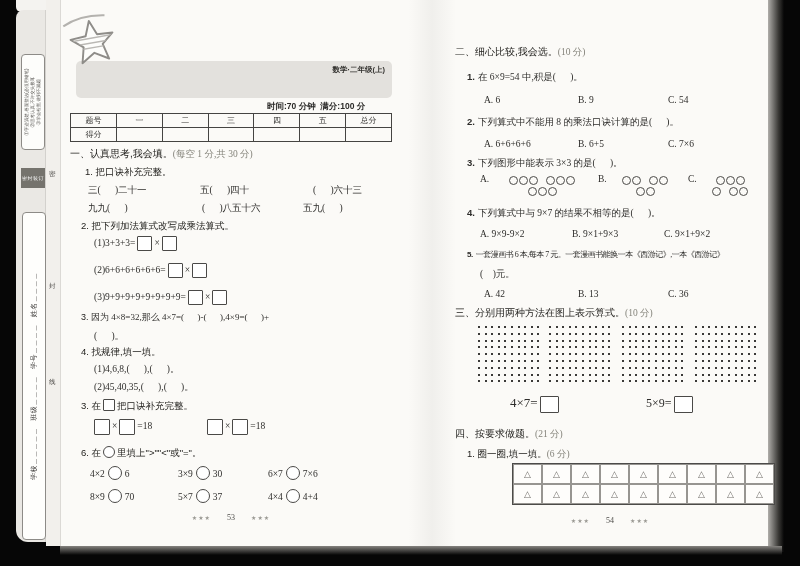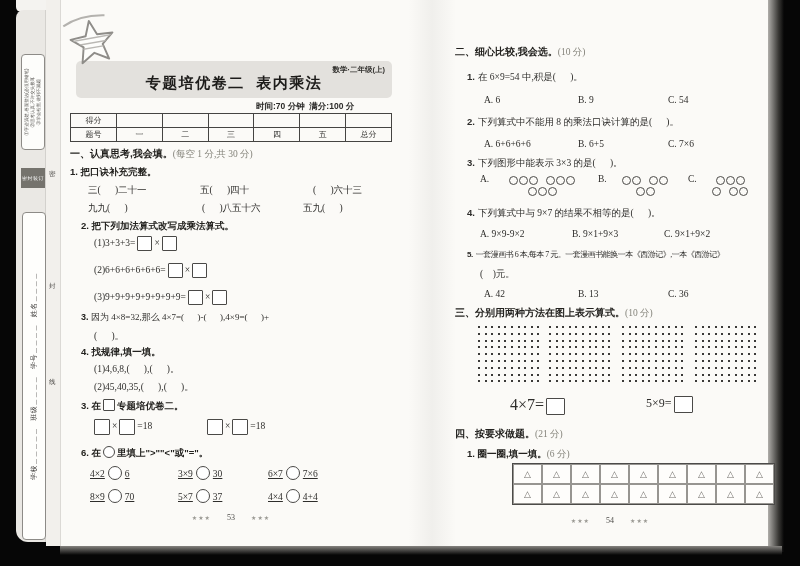--- a/index.html
+++ b/index.html
@@ -27,41 +27,41 @@
     border:1px solid #8d8b87;border-radius:4px;overflow:hidden;}
   .fields-rot{position:absolute;left:-145px;top:156px;width:312px;height:14px;transform:rotate(-90deg);
     font:7px/14px "Liberation Serif","DejaVu Serif",serif;color:#3c3a38;white-space:pre;text-align:center;letter-spacing:.5px;}
   .sealchar{position:absolute;left:49px;font:6.5px "Liberation Serif",serif;color:#44423f;}
   
   .plaque{position:absolute;left:76px;top:61px;width:316px;height:37px;background:#e3e1dd;border-radius:5px;}
   .grade{position:absolute;right:7px;top:4px;font:bold 7.5px "Liberation Sans",sans-serif;color:#33322f;white-space:pre;}
   .title{position:absolute;left:0;right:0;top:13px;text-align:center;
     font:bold 15px "Liberation Sans",sans-serif;letter-spacing:1.5px;color:#1d1c1a;white-space:pre;}
   .star-logo{position:absolute;left:63px;top:11px;transform:rotate(-10deg);}
-  .meta{position:absolute;left:256px;top:101px;font:bold 8.5px "Liberation Sans",sans-serif;color:#2b2a28;white-space:pre;text-align:center;}
+  .meta{position:absolute;left:267px;top:101px;font:bold 8.5px "Liberation Sans",sans-serif;color:#2b2a28;white-space:pre;text-align:center;}
   
   table.score{position:absolute;left:70px;top:113px;width:322px;border-collapse:collapse;table-layout:fixed;}
   table.score td{border:1px solid #454442;height:13px;text-align:center;padding:0;
     font:8px "Liberation Sans",sans-serif;color:#343331;}
   
   .ln{position:absolute;white-space:pre;font:9.5px "Liberation Serif","DejaVu Serif",serif;color:#2e2d2b;line-height:1.15;}
-  .hd{font-family:"Liberation Sans","DejaVu Sans",sans-serif;font-weight:bold;color:#23221f;}
+  .hd{font-family:"Liberation Sans","DejaVu Sans",sans-serif;font-weight:normal;color:#23221f;}
   .sc{color:#84837a;font-family:"Liberation Serif",serif;font-weight:normal;}
   .qn{font-family:"Liberation Sans",sans-serif;font-weight:bold;margin-right:3px;}
   .q5l1{font-size:8px;letter-spacing:-0.5px;}
   
   .bx{display:inline-block;background:#fff;border:1px solid #4a4947;vertical-align:middle;border-radius:1px;}
   .bx13{width:13px;height:13px;margin:0 2px;}
   .bx14{width:14px;height:14px;margin:0 2px;}
   .bx10{width:10px;height:10px;margin:0 2px;vertical-align:-2px;}
   .bx16{width:17px;height:15px;margin-left:2px;}
   .crc{display:inline-block;background:#fff;border:1px solid #4a4947;border-radius:50%;vertical-align:middle;}
   .crc12{width:12px;height:12px;margin:0 3px;vertical-align:-3px;}
   .crc10{width:10px;height:10px;margin:0 2px;vertical-align:-2px;}
-  .cmp{position:absolute;white-space:nowrap;font:9.5px "Liberation Serif",serif;color:#2e2d2b;text-decoration:underline;}
+  .cmp{position:absolute;white-space:nowrap;font:9.5px "Liberation Serif",serif;color:#2e2d2b;}
   
   .dotgrid{position:absolute;}
   .dotrow{display:flex;gap:4.6px;margin-bottom:4.8px;}
   .dot{width:2px;height:2px;background:#3b3a38;flex:none;}
   
   .copt{position:absolute;text-align:center;}
   .crow{white-space:nowrap;height:11px;}
   .cgrp{display:inline-block;margin:0 3.5px;}
   .c{display:inline-block;width:7px;height:7px;border:1px solid #4c4b49;border-radius:50%;margin:0 .5px;}
   
@@ -95,21 +95,20 @@
 <div class="seal-badge">密封装订</div>
 <div class="fields-box">
   <div class="fields-rot">学校＿＿＿＿＿   班级＿＿＿＿   学号＿＿＿＿   姓名＿＿＿＿</div>
 </div>
 <span class="sealchar" style="top:170px">密</span>
 <span class="sealchar" style="top:282px">封</span>
 <span class="sealchar" style="top:378px">线</span>
 
 <div class="plaque">
   <span class="grade">数学·二年级(上)</span>
-  <div class="title">专题培优卷二  表内乘法</div>
 </div>
 <svg class="star-logo" width="58" height="56" viewBox="0 0 60 58">
   <path d="M3,11 Q22,2 47,7" fill="none" stroke="#b4b2ae" stroke-width="2"></path>
   <defs>
       <clipPath id="sclip">
         <polygon points="30,10 36,25 52,26 40,36 44,52 30,43.5 16,52 20,36 8,26 24,25"></polygon>
       </clipPath>
     </defs>
   <polygon points="30,10 36,25 52,26 40,36 44,52 30,43.5 16,52 20,36 8,26 24,25" fill="#fdfdfb" stroke="#8f8d89" stroke-width="2" stroke-linejoin="round"></polygon>
   <g clip-path="url(#sclip)" stroke="#bab8b4" stroke-width="1.5">
@@ -125,63 +124,63 @@
       <col style="width:46px">
       <col>
       <col>
       <col>
       <col>
       <col>
       <col>
     </colgroup>
   <tbody>
       <tr>
+    <td>题号</td>
+    <td>一</td>
+    <td>二</td>
+    <td>三</td>
+    <td>四</td>
+    <td>五</td>
+    <td>总分</td>
+  </tr>
+  <tr>
     <td>得分</td>
     <td></td>
     <td></td>
     <td></td>
     <td></td>
     <td></td>
     <td></td>
   </tr>
-  <tr>
-    <td>题号</td>
-    <td>一</td>
-    <td>二</td>
-    <td>三</td>
-    <td>四</td>
-    <td>五</td>
-    <td>总分</td>
-  </tr>
 </tbody>
   </table>
 
 <span class="ln" style="left:70px;top:148px"><span class="hd" style="font-size:10px">一、认真思考,我会填。</span><span class="sc">(每空 1 分,共 30 分)</span></span>
 
-<span class="ln hd" style="left:70px;top:167px">1. 把口诀补充完整。</span>
+<span class="ln hd" style="left:85px;top:167px">1. 把口诀补充完整。</span>
 <span class="ln" style="left:88px;top:185px">三(      )二十一</span>
 <span class="ln" style="left:200px;top:185px">五(      )四十</span>
 <span class="ln" style="left:313px;top:185px">(      )六十三</span>
 <span class="ln" style="left:88px;top:203px">九九(      )</span>
 <span class="ln" style="left:202px;top:203px">(      )八五十六</span>
 <span class="ln" style="left:303px;top:203px">五九(      )</span>
 
 <span class="ln hd" style="left:81px;top:221px">2. 把下列加法算式改写成乘法算式。</span>
 <span class="ln" style="left:94px;top:236px"><span>(1)3+3+3=</span><span class="bx bx13"></span><span>×</span><span class="bx bx13"></span></span>
 <span class="ln" style="left:94px;top:263px"><span>(2)6+6+6+6+6+6=</span><span class="bx bx13"></span><span>×</span><span class="bx bx13"></span></span>
 <span class="ln" style="left:94px;top:290px"><span>(3)9+9+9+9+9+9+9+9=</span><span class="bx bx13"></span><span>×</span><span class="bx bx13"></span></span>
 
 <span class="ln" style="left:81px;top:312px;font-size:9px"><span class="hd">3. </span><span>因为 4×8=32,那么 4×7=(      )-(      ),4×9=(      )+</span></span>
 <span class="ln" style="left:94px;top:331px">(      )。</span>
 
 <span class="ln hd" style="left:81px;top:347px">4. 找规律,填一填。</span>
 <span class="ln" style="left:94px;top:364px">(1)4,6,8,(      ),(      )。</span>
 <span class="ln" style="left:94px;top:382px">(2)45,40,35,(      ),(      )。</span>
 
-<span class="ln" style="left:81px;top:399px"><span class="hd">3. 在</span><span class="bx bx10"></span><span class="hd">专题培优卷二。</span></span>
+<span class="ln" style="left:81px;top:399px"><span class="hd">3. 在</span><span class="bx bx10"></span><span class="hd">把口诀补充完整。</span></span>
 <span class="ln" style="left:92px;top:419px"><span class="bx bx14"></span><span>×</span><span class="bx bx14"></span><span>=18</span></span>
 <span class="ln" style="left:205px;top:419px"><span class="bx bx14"></span><span>×</span><span class="bx bx14"></span><span>=18</span></span>
 
 <span class="ln" style="left:81px;top:446px"><span class="hd">6. 在</span><span class="crc crc10"></span><span class="hd">里填上"&gt;""&lt;"或"="。</span></span>
 <span class="cmp" style="left:90px;top:466px"><span>4×2</span><span class="crc crc12"></span><span>6</span></span>
 <span class="cmp" style="left:178px;top:466px"><span>3×9</span><span class="crc crc12"></span><span>30</span></span>
 <span class="cmp" style="left:268px;top:466px"><span>6×7</span><span class="crc crc12"></span><span>7×6</span></span>
 <span class="cmp" style="left:90px;top:489px"><span>8×9</span><span class="crc crc12"></span><span>70</span></span>
 <span class="cmp" style="left:178px;top:489px"><span>5×7</span><span class="crc crc12"></span><span>37</span></span>
 <span class="cmp" style="left:268px;top:489px"><span>4×4</span><span class="crc crc12"></span><span>4+4</span></span>
@@ -662,21 +661,21 @@
       <span class="dot"></span>
       <span class="dot"></span>
       <span class="dot"></span>
       <span class="dot"></span>
       <span class="dot"></span>
       <span class="dot"></span>
       <span class="dot"></span>
       <span class="dot"></span>
     </div>
   </div>
-<span class="ln" style="left:510px;top:396px;font-size:16px"><span>4×7=</span><span class="bx bx16"></span></span>
+<span class="ln" style="left:510px;top:396px;font-size:13px"><span>4×7=</span><span class="bx bx16"></span></span>
 <span class="ln" style="left:646px;top:396px;font-size:12px"><span>5×9=</span><span class="bx bx16"></span></span>
 
 <span class="ln" style="left:455px;top:428px"><span class="hd" style="font-size:10px">四、按要求做题。</span><span class="sc">(21 分)</span></span>
 <span class="ln" style="left:467px;top:449px"><span class="hd">1. 圈一圈,填一填。</span><span class="sc">(6 分)</span></span>
 <div class="trigrid" style="left:512px;top:463px">
     <div class="trirow">
       <span class="tricell">△</span>
       <span class="tricell">△</span>
       <span class="tricell">△</span>
       <span class="tricell">△</span>

